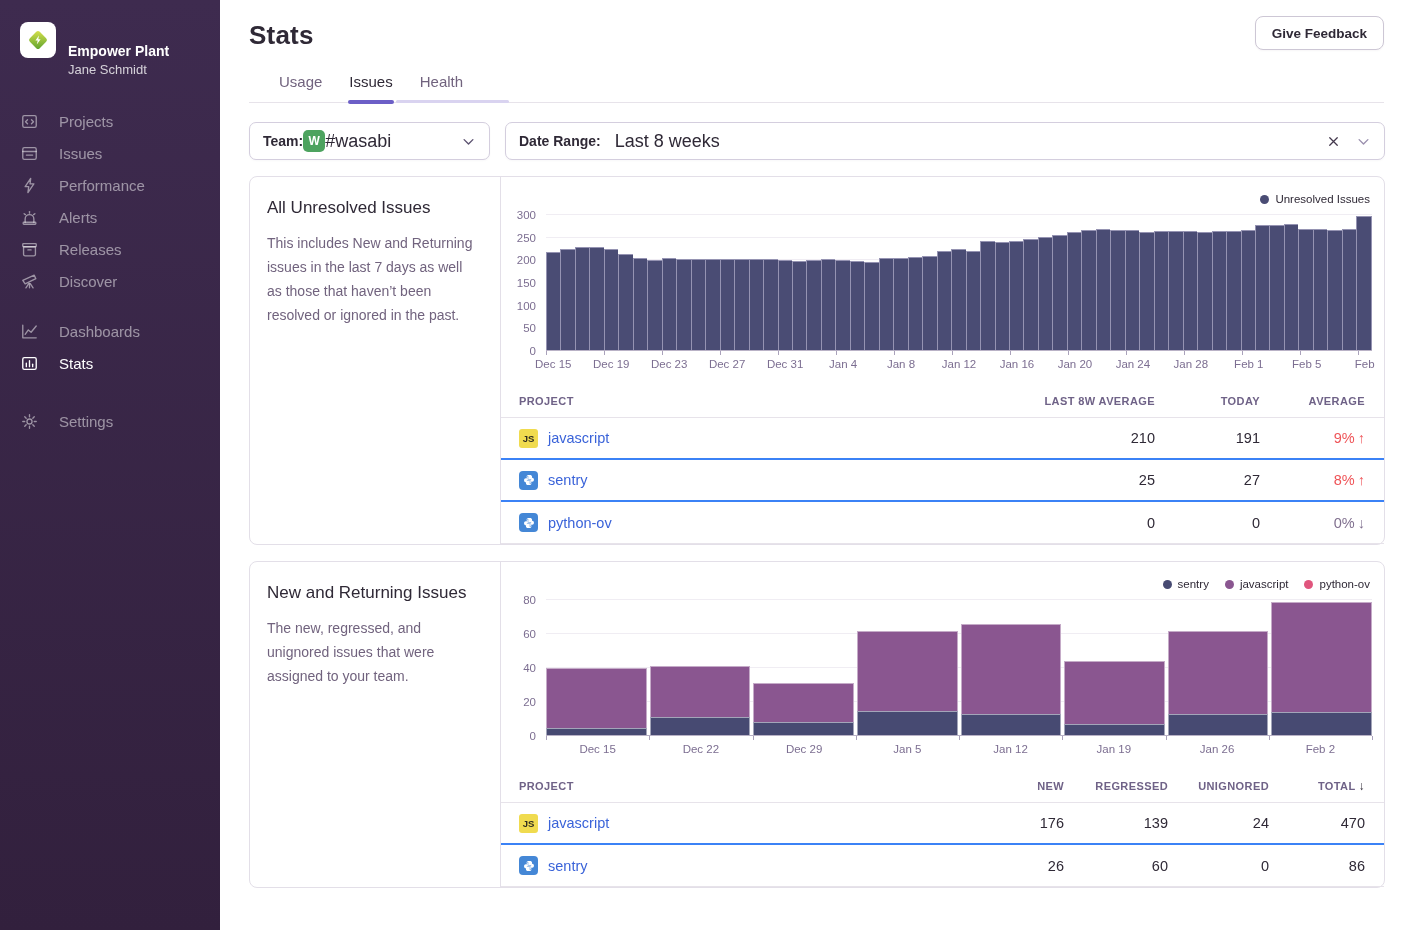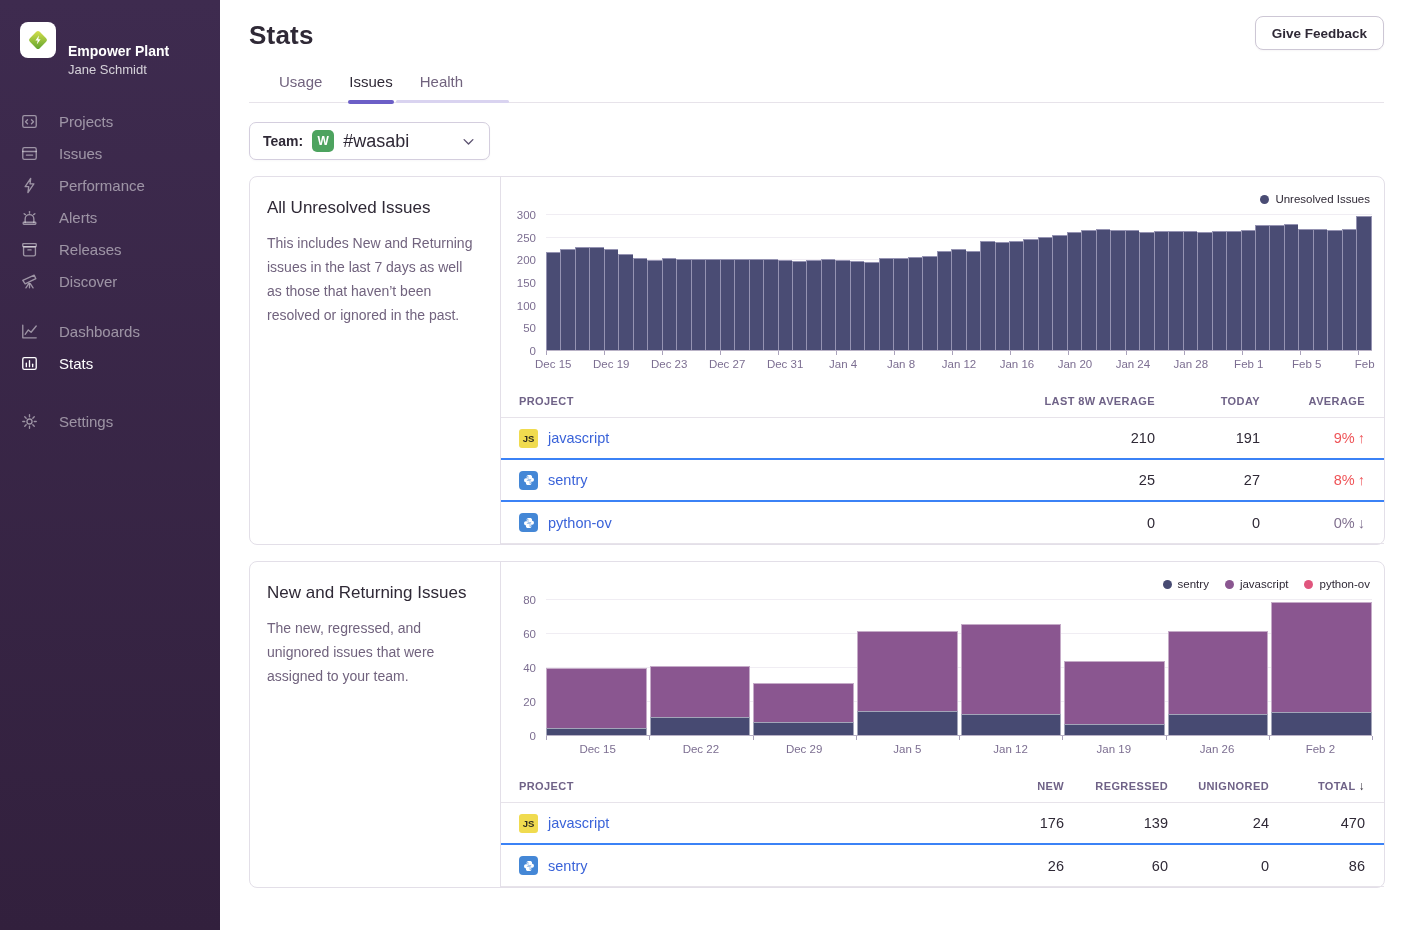--- a/index.html
+++ b/index.html
@@ -47,21 +47,21 @@
   .tab.active::after { content:''; position:absolute; left:0; right:0; bottom:-2px; height:4px; border-radius:2px; background:#6c5fc7; }
   .tabs::after { content:''; position:absolute; left:147px; width:113px; bottom:-1px; height:3px; border-radius:2px; background:#d9d3f0; }
 
   
   .filters { display:flex; gap:15px; margin:19px 25px 0 29px; }
   .select-box {
     height:38px; border:1px solid #d4cede; border-radius:7px; background:#fff;
     display:flex; align-items:center; padding:0 13px; cursor:pointer;
     box-shadow:0 1px 2px rgba(43,29,56,.03);
   }
-  .team-box { width:241px; gap:9px; }
+  .team-box { width:241px; }
   .date-box { flex:1; gap:10px; }
   .filter-label { font-size:14px; font-weight:700; color:#2f2936; white-space:nowrap; }
   .team-avatar { width:22px; height:22px; border-radius:5px; color:#fff; font-size:12px; font-weight:600; display:flex; align-items:center; justify-content:center; }
   .select-value { font-size:18px; color:#2f2936; flex:1; }
   .date-box .select-value { margin-left:4px; }
   .sel-icon { display:flex; align-items:center; color:#5c5270; }
   .sel-icon.light { color:#9a8fae; }
   .date-icons { display:flex; align-items:center; gap:15px; }
 
   
@@ -250,20 +250,36 @@
 
     <div class="filters">
       <div class="select-box team-box">
         <span class="filter-label">Team:</span>
         <span class="team-avatar" style="background: rgb(77, 163, 95);">W</span>
         <span class="select-value">#wasabi</span>
         <span class="sel-icon">
           <svg width="15" height="15" viewBox="0 0 24 24" fill="none" stroke="currentColor" stroke-width="2.2" stroke-linecap="round" stroke-linejoin="round">
               <path d="M5 9l7 7 7-7"></path>
             </svg>
+        </span>
+      </div>
+      <div class="select-box date-box">
+        <span class="filter-label">Date Range:</span>
+        <span class="select-value">Last 8 weeks</span>
+        <span class="date-icons">
+          <span class="sel-icon">
+            <svg width="15" height="15" viewBox="0 0 24 24" fill="none" stroke="#43384c" stroke-width="2" stroke-linecap="round">
+                <path d="M6 6l12 12M18 6L6 18"></path>
+              </svg>
+          </span>
+          <span class="sel-icon light">
+            <svg width="15" height="15" viewBox="0 0 24 24" fill="none" stroke="currentColor" stroke-width="2.2" stroke-linecap="round" stroke-linejoin="round">
+                <path d="M5 9l7 7 7-7"></path>
+              </svg>
+          </span>
         </span>
       </div>
     </div>
 
     <section class="panel">
       <div class="panel-left">
         <h2 class="panel-title">All Unresolved Issues</h2>
         <div class="panel-desc">This includes New and Returning issues in the last 7 days as well as those that haven’t been resolved or ignored in the past.</div>
       </div>
       <div class="panel-right">

